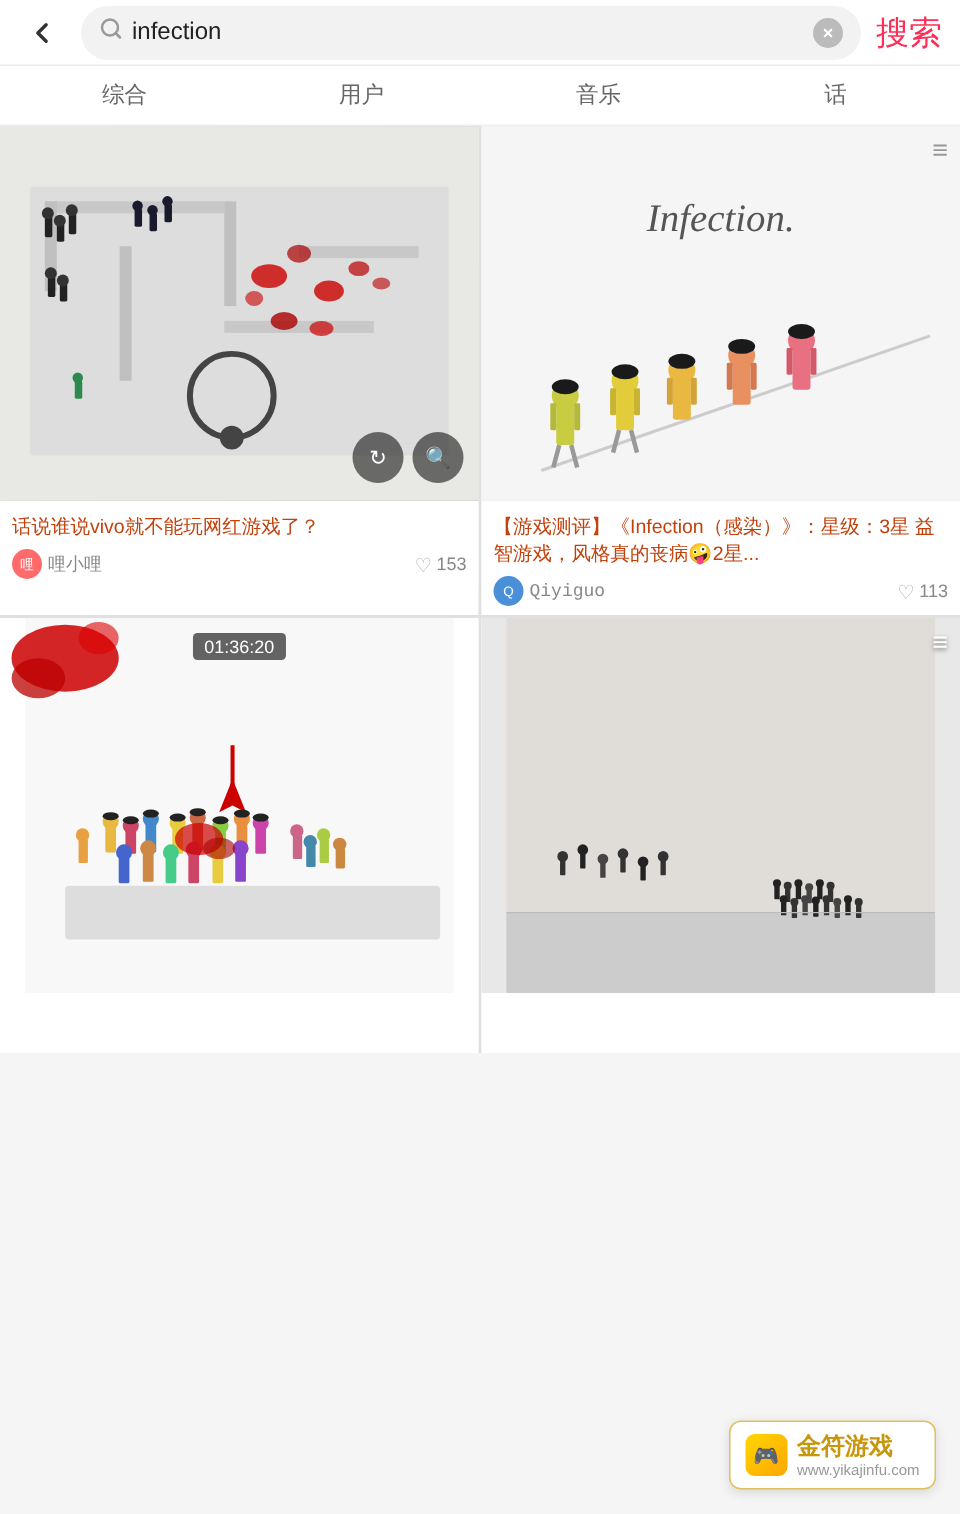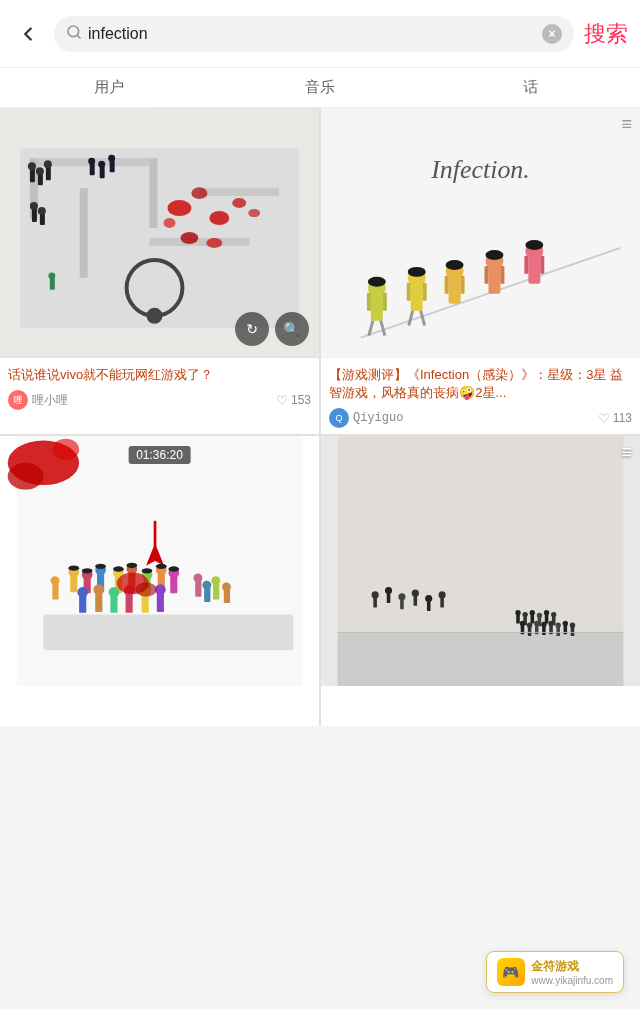--- a/index.html
+++ b/index.html
@@ -11,21 +11,21 @@
       font-family: -apple-system, "PingFang SC", "Helvetica Neue", Arial, sans-serif;
       overflow-x: hidden;
     }
 
     
     .header {
       display: flex;
       align-items: center;
       background: #fff;
       padding: 10px 12px;
-      height: 68px;
+      height: 44px;
       border-bottom: 1px solid #eee;
     }
     .back-btn {
       width: 32px;
       height: 32px;
       display: flex;
       align-items: center;
       justify-content: center;
       cursor: pointer;
       flex-shrink: 0;
@@ -275,21 +275,21 @@
       display: flex;
       align-items: center;
       justify-content: center;
       font-size: 14px;
     }
     .watermark-text {
       display: flex;
       flex-direction: column;
     }
     .watermark-title {
-      font-size: 12px;
+      font-size: 16px;
       font-weight: 600;
       color: #c8960a;
     }
     .watermark-url {
       font-size: 10px;
       color: #999;
     }
   </style>
 </head>
 <body>
@@ -309,20 +309,23 @@
       </svg>
     </div>
     <div class="search-input-text">infection</div>
     <div class="clear-btn">×</div>
   </div>
 
   <div class="search-submit">搜索</div>
 </div>
 
 <div class="tabs">
+  <div class="tab-item">
+    <span>综合</span>
+  </div>
   <div class="tab-item">
     <span>用户</span>
   </div>
   <div class="tab-item">
     <span>音乐</span>
   </div>
   <div class="tab-item">
     <span>话</span>
   </div>
 </div>

